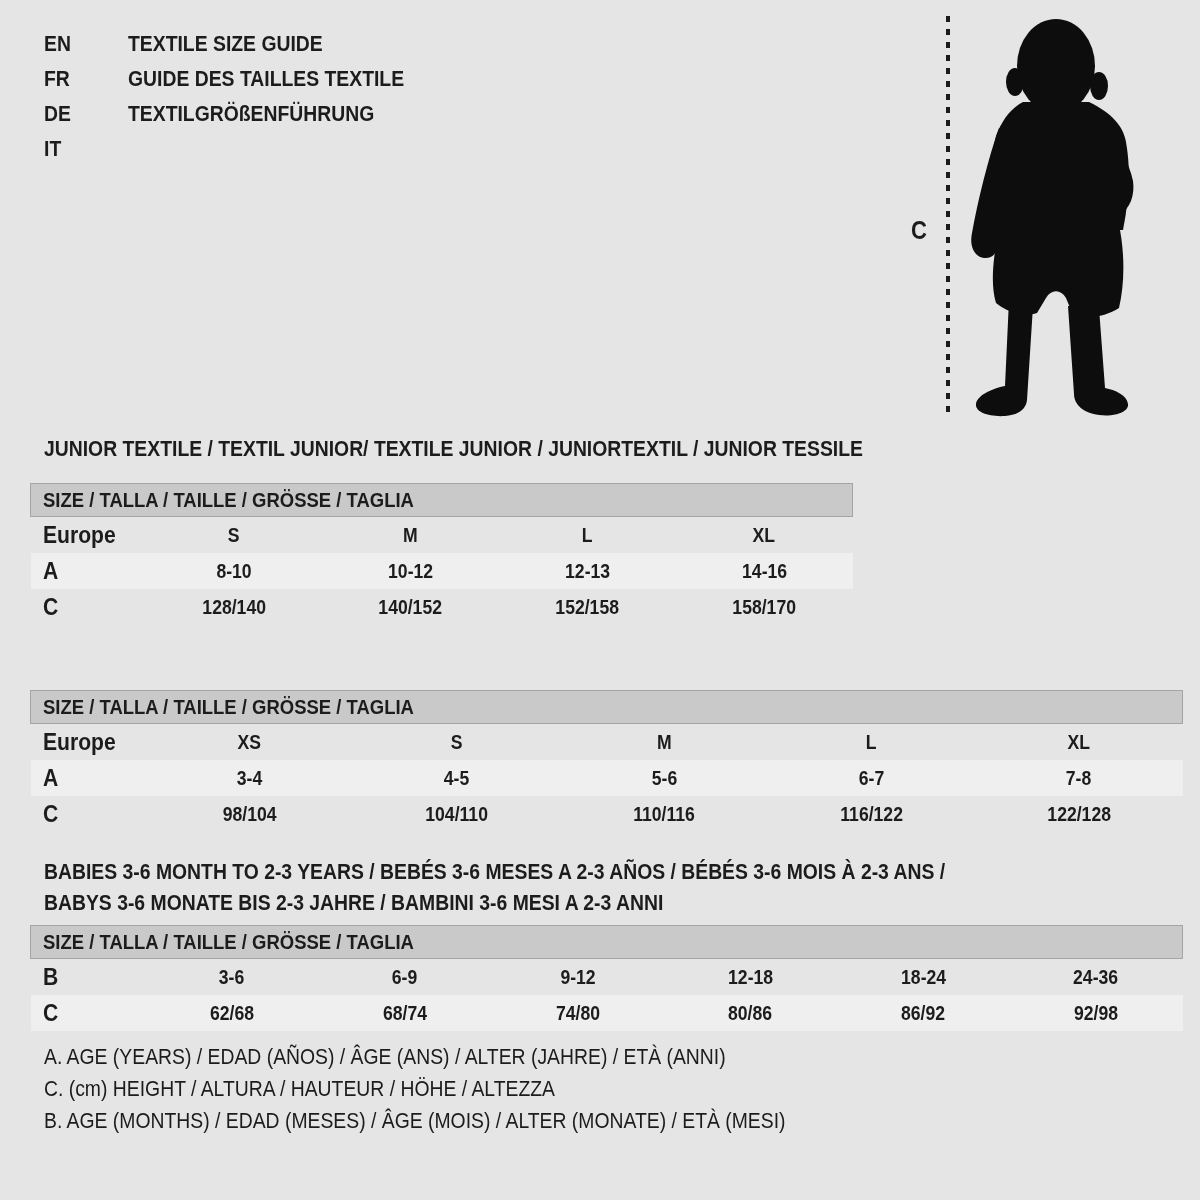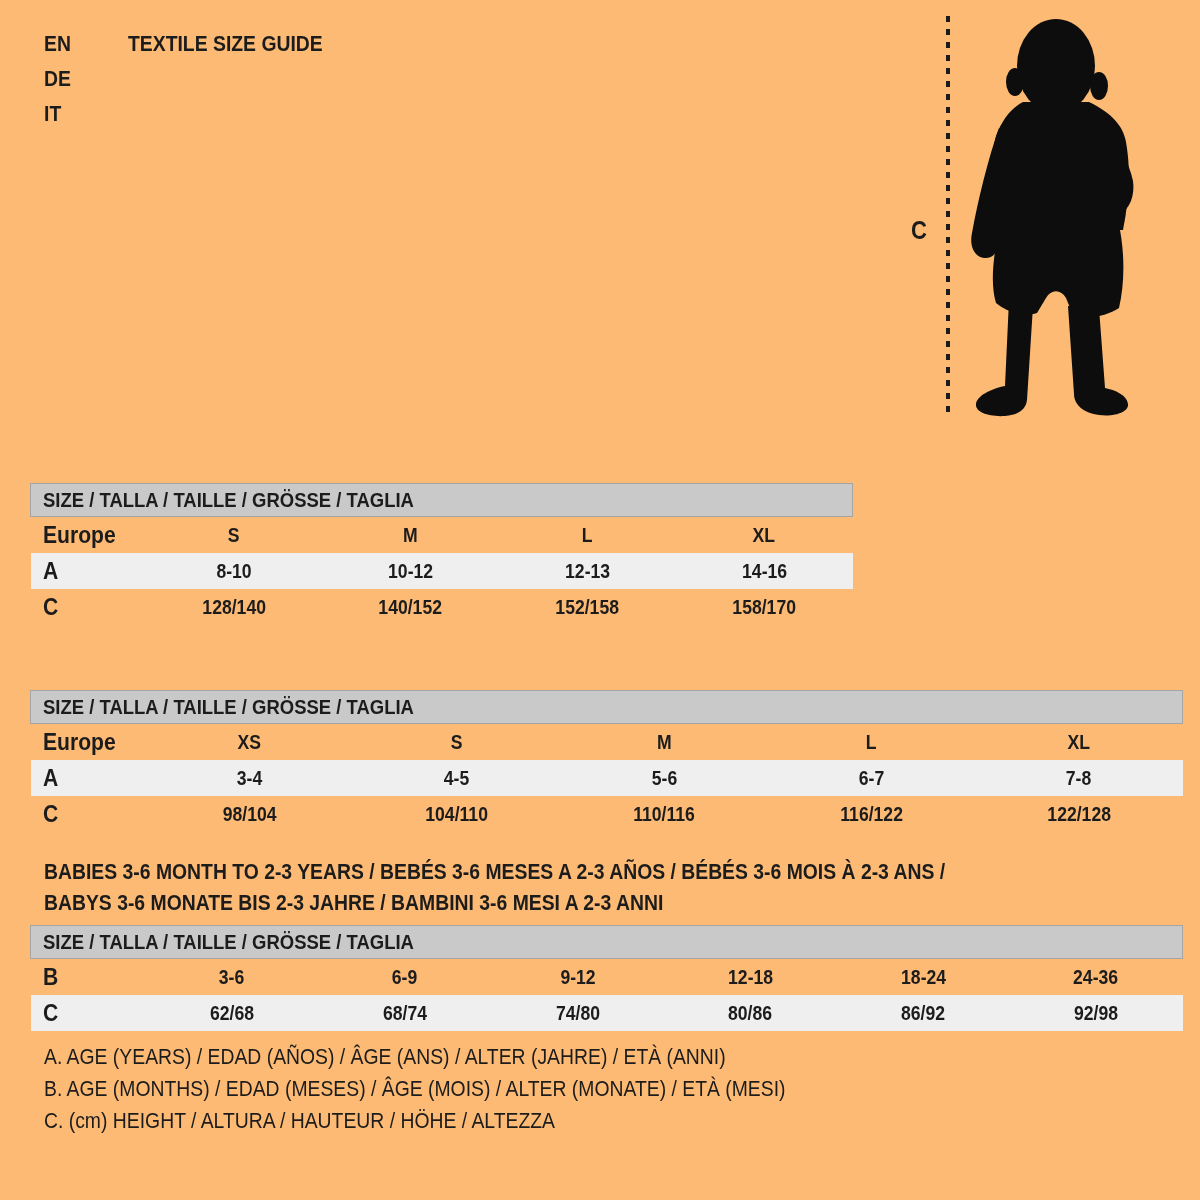--- a/index.html
+++ b/index.html
@@ -1,17 +1,17 @@
 <!DOCTYPE html>
 <html style="--band-color: #c9c9c9; --stripe-color: #efefef; --text-color: #1c1c1c; --silhouette-color: #0d0d0d;"><head>
 <meta charset="utf-8">
 <style>
   html,body{margin:0;padding:0;background:#fff;}
   .canvas{
-    position:relative;width:1200px;height:1200px;background:#fdba74;
+    position:relative;width:1200px;height:1200px;background:#e5e5e5;
     font-family:"Liberation Sans","DejaVu Sans",sans-serif;
     color:#1c1c1c;overflow:hidden;
   }
   
   .cond,.cond-l{display:inline-block;transform:scaleX(.88);white-space:nowrap;}
   .cond{transform-origin:50% 50%;}
   .cond-l{transform-origin:0 50%;}
 
   
   .lang-block{position:absolute;left:44px;top:26px;}
@@ -59,21 +59,26 @@
 <body>
 
 <div class="canvas">
 
   <section class="lang-block">
     <div class="lang-row">
       <span class="lang-code"><span class="cond-l">EN</span></span>
       <span class="lang-label"><span class="cond-l">TEXTILE SIZE GUIDE</span></span>
     </div>
     <div class="lang-row">
+      <span class="lang-code"><span class="cond-l">FR</span></span>
+      <span class="lang-label"><span class="cond-l">GUIDE DES TAILLES TEXTILE</span></span>
+    </div>
+    <div class="lang-row">
       <span class="lang-code"><span class="cond-l">DE</span></span>
+      <span class="lang-label"><span class="cond-l">TEXTILGRÖßENFÜHRUNG</span></span>
     </div>
     <div class="lang-row">
       <span class="lang-code"><span class="cond-l">IT</span></span>
     </div>
   </section>
 
   <div class="dash-line"></div>
   <div class="figure-c"><span class="cond">C</span></div>
   <svg class="silhouette" width="175" height="405" viewBox="0 0 175 405" aria-hidden="true">
     <g fill="#0d0d0d">
@@ -82,20 +87,21 @@
       <ellipse cx="136" cy="72" rx="9" ry="14"></ellipse>
       <path d="M60,88 L126,88 C149,99 160,112 163,128 C168,156 166,186 160,216 L36,216 C28,186 26,150 33,122 C39,106 48,94 60,88 Z"></path>
       <path d="M36,114 C25,145 15,186 9,219 C6,233 12,243 21,244 C30,245 35,238 37,227 C42,194 50,157 58,127 Z"></path>
       <path d="M138,115 C154,128 166,147 170,167 C172,181 167,195 157,200 C148,204 140,197 139,187 C137,167 132,146 123,131 Z"></path>
       <path d="M38,206 C30,241 27,269 33,289 C45,299 61,303 74,299 L83,284 C88,275 98,275 103,284 L110,301 C125,306 144,302 156,294 C162,269 162,236 155,206 Z"></path>
       <path d="M46,286 L42,372 C27,375 14,382 13,390 C12,398 25,403 42,402 C56,401 63,395 64,386 L70,292 Z"></path>
       <path d="M105,292 L111,380 C111,391 121,399 136,401 C152,403 166,398 165,390 C164,381 152,376 142,374 L136,294 Z"></path>
     </g>
   </svg>
 
+  <div class="t-title" id="title1"><span class="cond-l">JUNIOR TEXTILE / TEXTIL JUNIOR/ TEXTILE JUNIOR / JUNIORTEXTIL / JUNIOR TESSILE</span></div>
   <table class="size-table" id="table1">
     <colgroup>
         <col class="lab">
         <col>
         <col>
         <col>
         <col>
       </colgroup>
     <tbody>
       <tr class="band">
@@ -199,17 +205,17 @@
         <td><span class="cond">74/80</span></td>
         <td><span class="cond">80/86</span></td>
         <td><span class="cond">86/92</span></td>
         <td><span class="cond">92/98</span></td>
       </tr>
     </tbody>
   </table>
 
   <section class="legend">
     <div class="legend-line"><span class="cond-l">A. AGE (YEARS) / EDAD (AÑOS) / ÂGE (ANS) / ALTER (JAHRE) / ETÀ (ANNI)</span></div>
+    <div class="legend-line"><span class="cond-l">C. (cm) HEIGHT / ALTURA / HAUTEUR / HÖHE / ALTEZZA</span></div>
     <div class="legend-line"><span class="cond-l">B. AGE (MONTHS) / EDAD (MESES) / ÂGE (MOIS) / ALTER (MONATE) / ETÀ (MESI)</span></div>
-    <div class="legend-line"><span class="cond-l">C. (cm) HEIGHT / ALTURA / HAUTEUR / HÖHE / ALTEZZA</span></div>
   </section>
 
 </div>
 
 </body></html>

